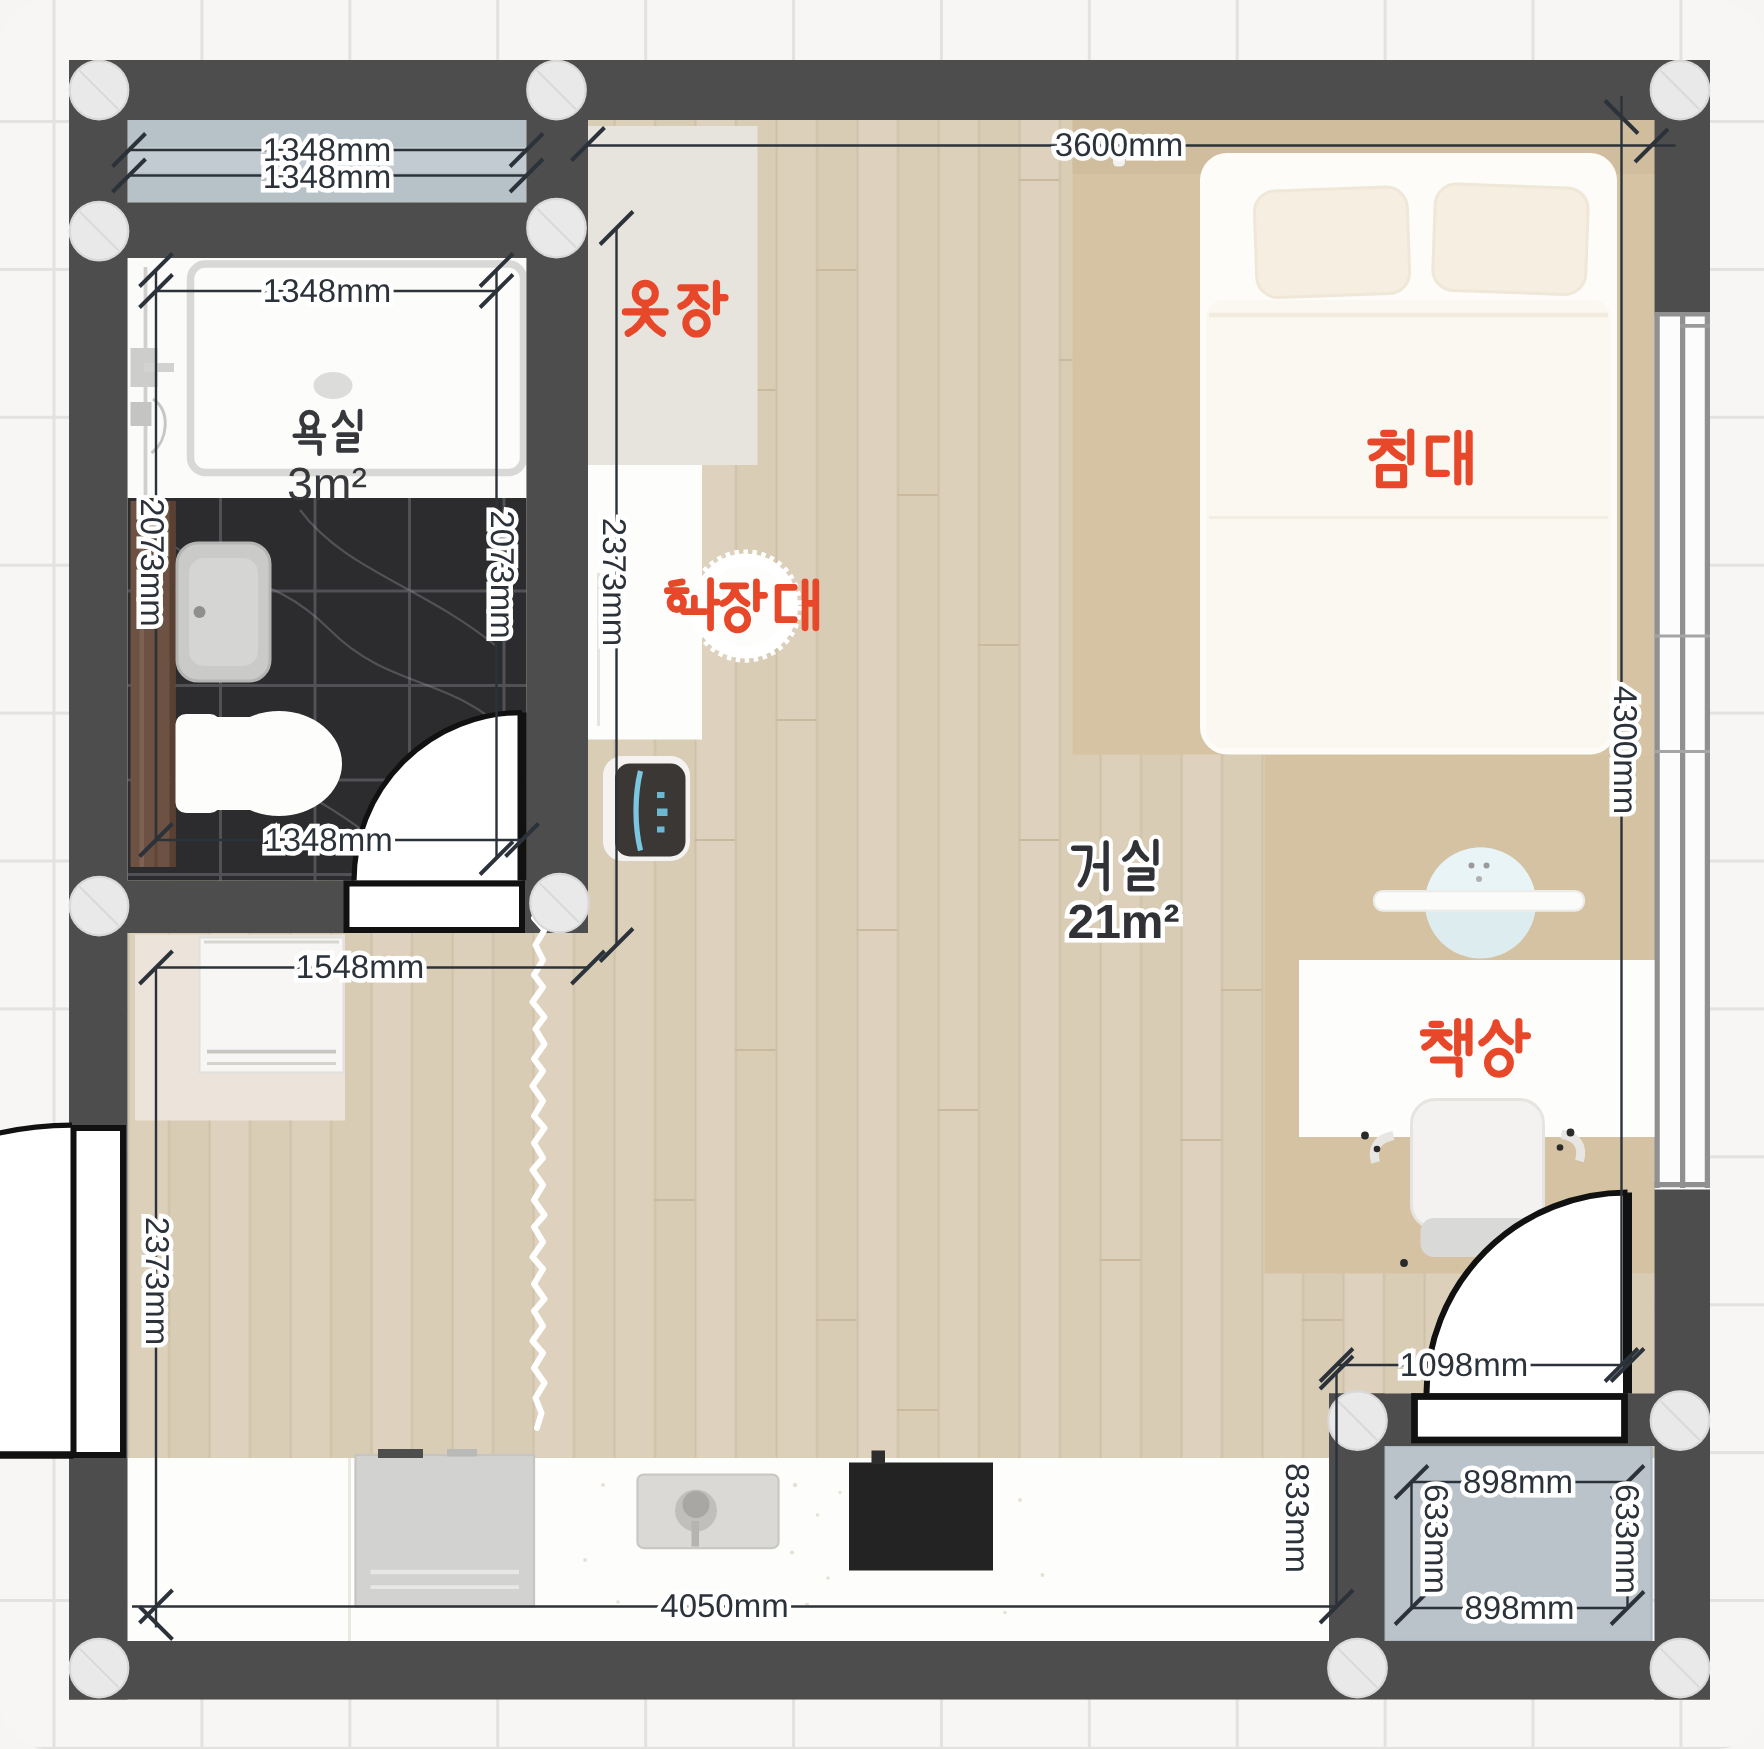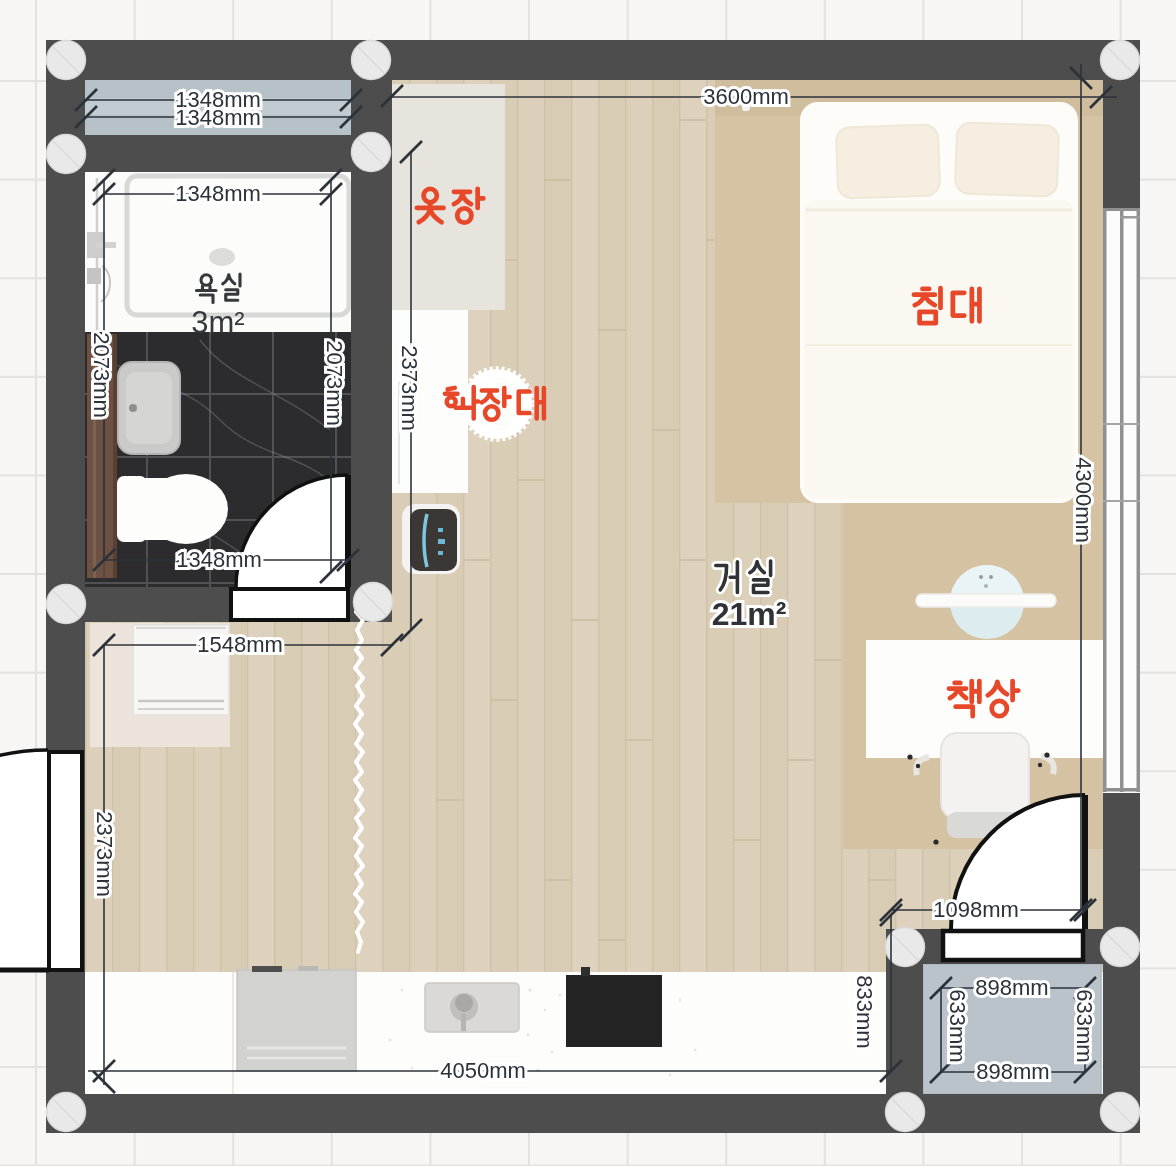--- a/index.html
+++ b/index.html
@@ -1,16 +1,16 @@
 <!DOCTYPE html>
 <html><head>
 <meta charset="utf-8">
 <style>
 html,body{margin:0;padding:0;background:#f6f5f4;}
-#page{position:relative;width:1176px;height:1166px;overflow:hidden;font-family:"Liberation Sans",sans-serif;}
+#page{position:relative;width:1176px;height:1166px;overflow:hidden;font-family:"Liberation Sans",sans-serif;border-radius:31px;}
 svg{position:absolute;left:0;top:0;}
 </style>
 </head>
 <body>
 <div id="page">
 <svg width="1176" height="1166" viewBox="0 0 1176 1166">
 <defs>
 <pattern id="grid" width="98.6" height="98.6" patternUnits="userSpaceOnUse" x="35" y="80">
 <rect width="98.6" height="98.6" fill="#f7f6f5"></rect>
 <rect width="2" height="98.6" fill="#e3e2e0"></rect>

